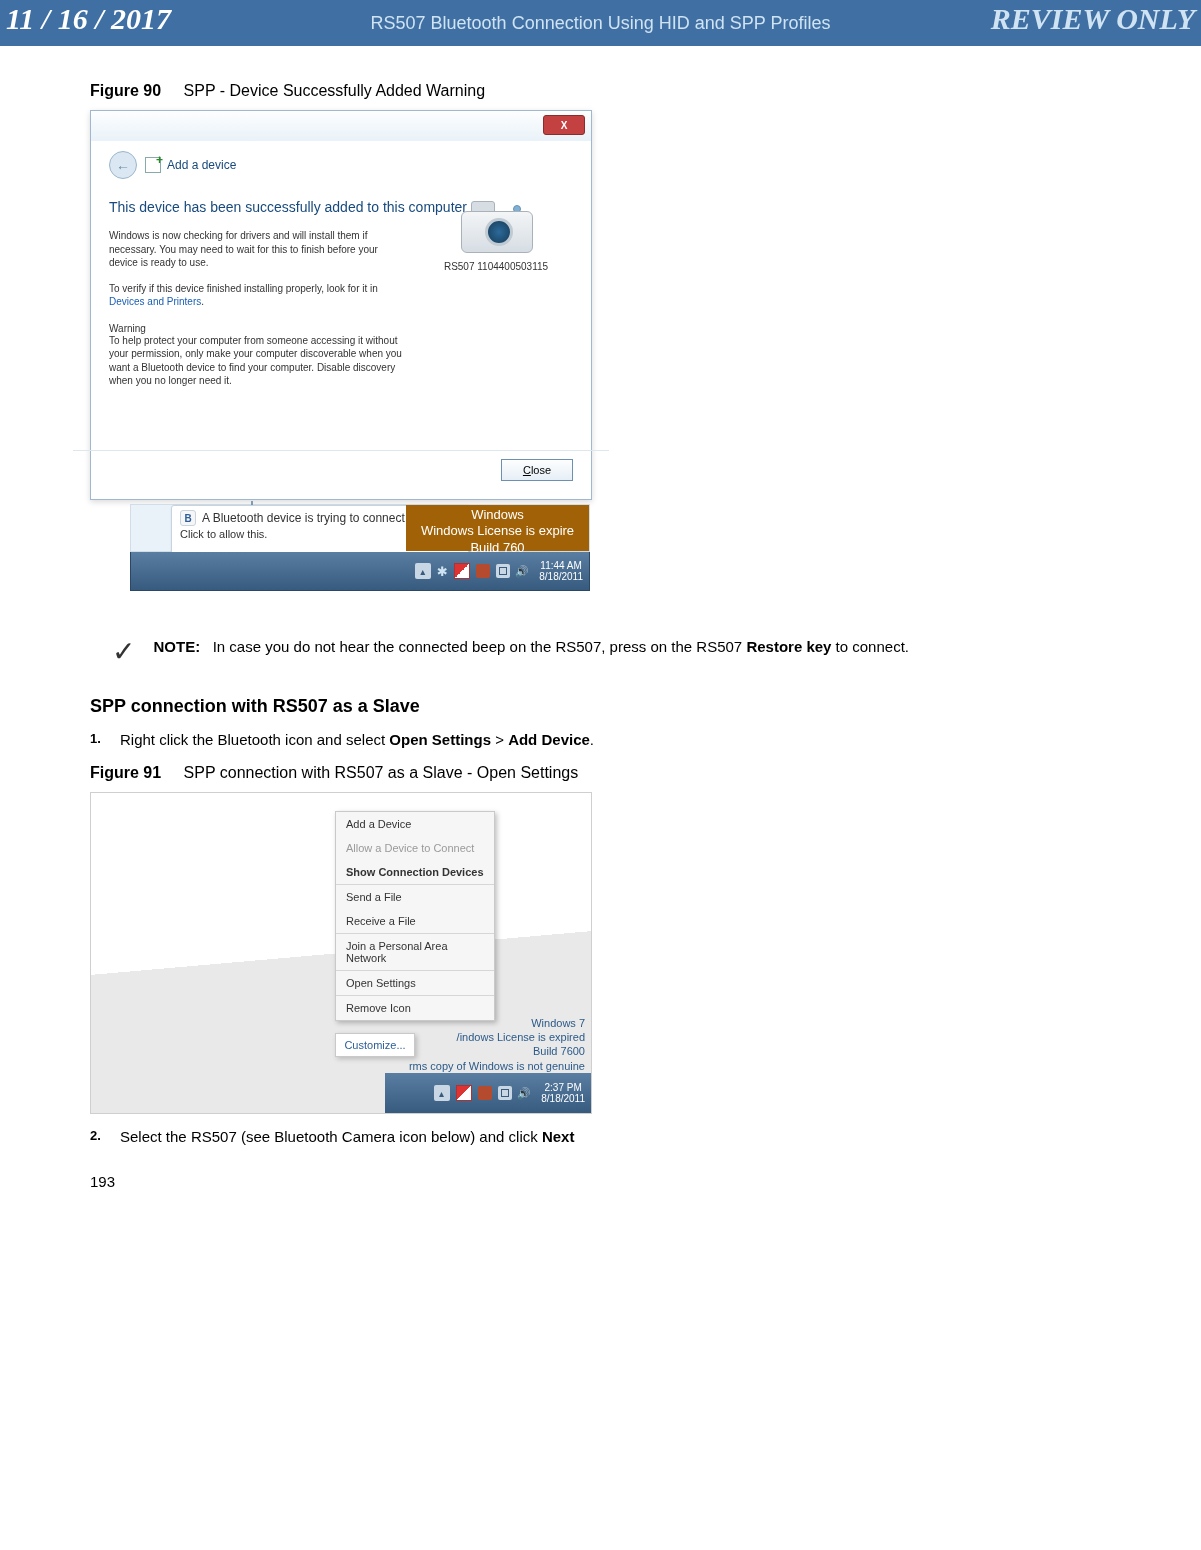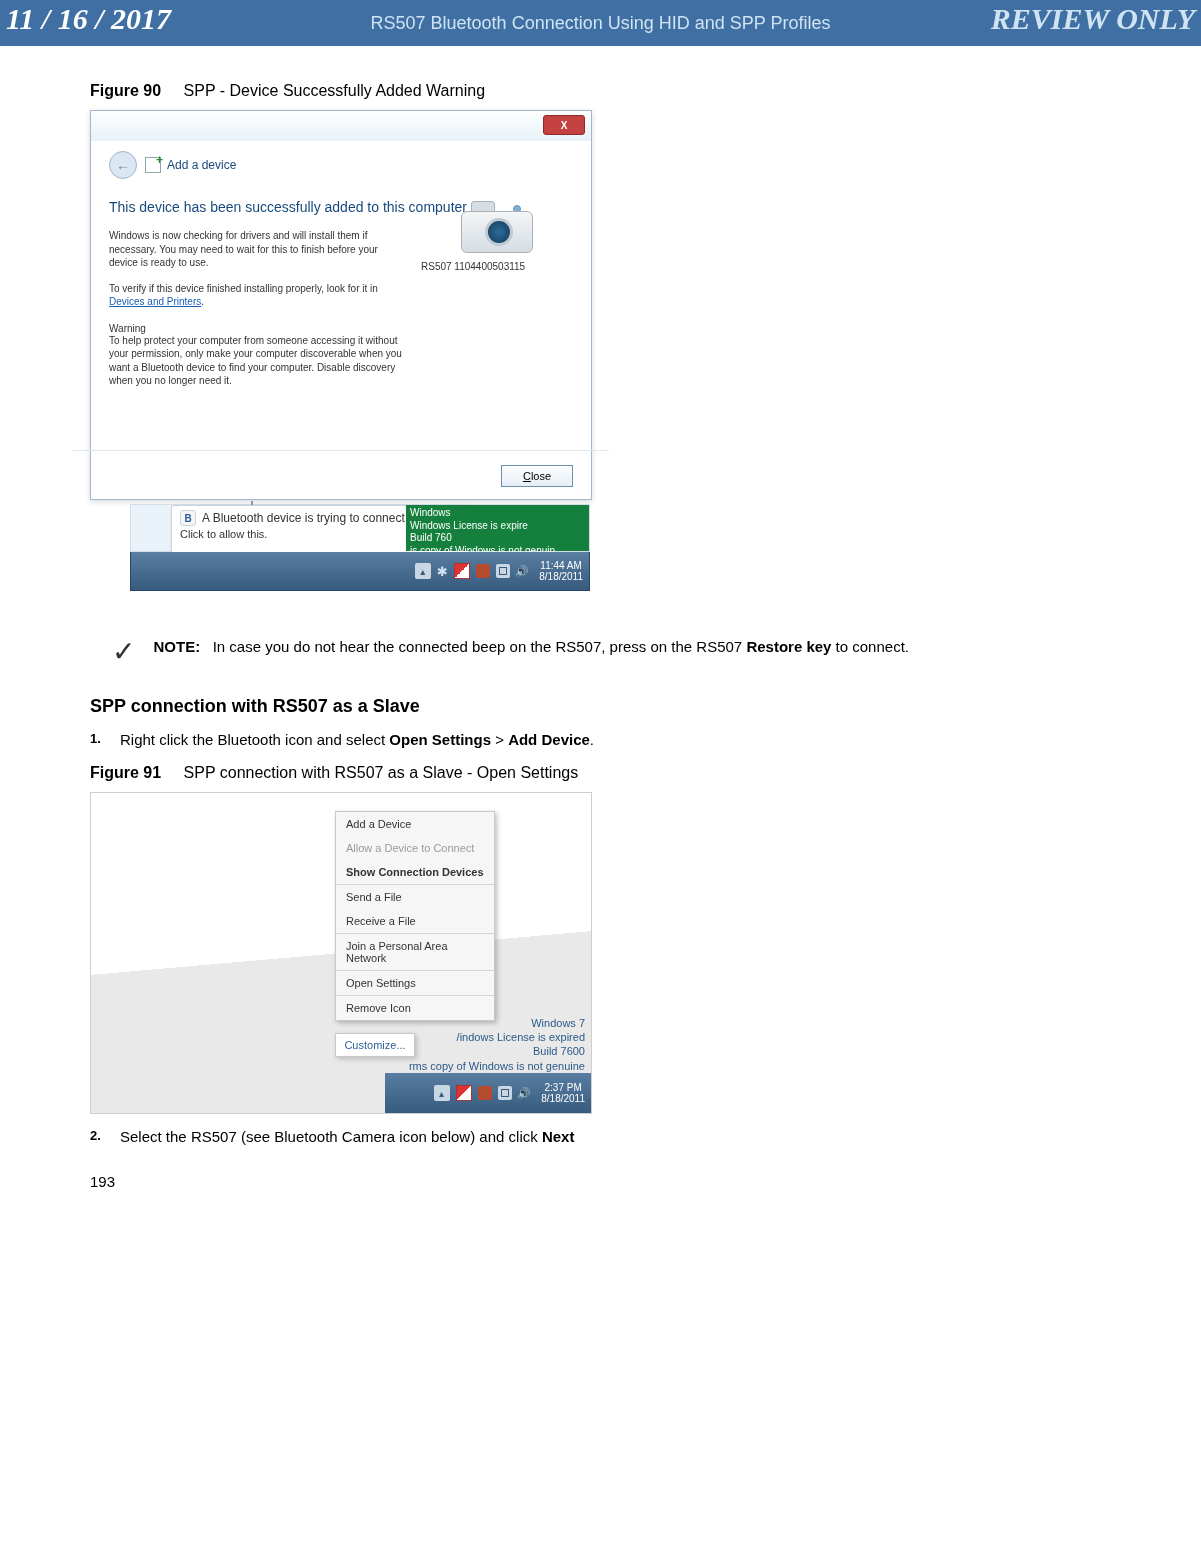--- a/index.html
+++ b/index.html
@@ -15,43 +15,43 @@
 .win-top{height:30px;background:linear-gradient(#fdfefe,#e9f2f9)}
 .win-x{position:absolute;top:4px;right:6px;width:40px;height:18px;background:#c34141;border-radius:3px;border:1px solid #8a2c2c;display:flex;align-items:center;justify-content:center;color:#fff;font-size:10px;font-weight:bold}
 .win-body{padding:10px 18px 18px 18px;position:relative;min-height:330px}
 .back-btn{width:26px;height:26px;border-radius:50%;background:#dbe7f2;border:1px solid #9bb6cc;display:inline-flex;align-items:center;justify-content:center;color:#6c8da6;font-size:14px;margin-right:8px}
 .add-dev-head{display:flex;align-items:center;margin-bottom:8px}
 .add-dev-head .ti{width:14px;height:14px;background:#fff;border:1px solid #8aa;display:inline-block;margin-right:6px;position:relative}
 .add-dev-head .ti:after{content:"+";color:#2a8a2a;position:absolute;top:-5px;right:-3px;font-weight:bold;font-size:12px}
 .add-dev-head .t{color:#184a7d;font-size:12px}
 .success-h{color:#184a7d;font-size:14px;margin:20px 0 14px 0}
 .small{font-size:10px;color:#333;line-height:1.35}
-.link{color:#1a5fb4;text-decoration:underline}
+.link{color:#1a5fb4;}
 .warn{margin-top:14px}
 .warn-t{font-size:10px;color:#333;margin:0}
-.camera-box{position:absolute;right:20px;top:60px;width:150px;text-align:left}
+.camera-box{position:absolute;right:20px;top:60px;width:150px;text-align:center}
 .camera{width:70px;height:52px;margin:0 auto 8px auto;position:relative}
 .camera-body{width:70px;height:40px;background:linear-gradient(#f3f5f7,#d6dde3);border:1px solid #a9b2bb;border-radius:6px;position:absolute;bottom:0}
 .camera-lens{width:22px;height:22px;border-radius:50%;background:radial-gradient(#2c6a9a,#163b57);border:3px solid #c0cad3;position:absolute;bottom:7px;left:24px}
 .camera-top{width:22px;height:10px;background:#d6dde3;border:1px solid #a9b2bb;border-radius:3px 3px 0 0;position:absolute;top:0;left:10px}
 .camera-flash{width:6px;height:6px;border-radius:50%;background:#7fb0d6;border:1px solid #6a93b2;position:absolute;top:4px;right:10px}
 .cam-label{font-size:10px;color:#333}
 .win-sep{height:1px;background:#dfe7ee;margin:20px -18px 10px -18px}
-.close-btn{width:70px;height:20px;border:1px solid #6d8fb0;background:linear-gradient(#fdfefe,#e6eef6);font-size:11px;display:flex;align-items:center;justify-content:center;float:right;margin-bottom:2px}
+.close-btn{width:70px;height:20px;border:1px solid #6d8fb0;background:linear-gradient(#fdfefe,#e6eef6);font-size:11px;display:flex;align-items:center;justify-content:center;float:right;margin-bottom:8px}
 .close-btn u{text-decoration:underline}
 .taskbar{width:500px;height:84px;position:relative;margin-top:4px}
 .tb-top{height:46px;background:#eaf2f9;border:1px solid #d2dde7;position:relative;margin-left:40px}
 .tb-balloon{position:absolute;left:40px;top:0;width:280px;height:42px;background:#fff;border:1px solid #c7d3df;border-radius:3px;padding:4px 8px;box-shadow:1px 1px 3px rgba(0,0,0,.15)}
 .tb-balloon .bt-row{display:flex;align-items:center;gap:6px}
 .bt-ico{width:14px;height:14px;border-radius:3px;background:#f6f6f6;border:1px solid #c7d3df;display:flex;align-items:center;justify-content:center;color:#2d5d9b;font-size:10px;font-weight:bold}
 .bt-title{color:#333;font-size:12px}
 .wand{color:#888;font-size:11px;margin-left:auto}
 .close-x{color:#888;font-size:11px;margin-left:4px}
 .bt-sub{color:#333;font-size:11px;margin-top:2px}
-.winlic{position:absolute;right:0;top:0;width:175px;height:42px;background:#15803d;color:#fff;font-size:10px;text-align:left;padding:2px 4px;line-height:1.25}
+.winlic{position:absolute;right:0;top:0;width:175px;height:42px;background:#a16207;color:#fff;font-size:13px;text-align:center;padding:2px 4px;line-height:1.25}
 .tb-bot{height:38px;background:linear-gradient(#5a7ea2,#365b7f);position:relative;margin-left:40px;border:1px solid #2a4864;border-top:0;display:flex;align-items:center;justify-content:flex-end;padding-right:6px;gap:6px}
 .tray-up{width:16px;height:16px;background:#c9d7e4;border-radius:2px;display:flex;align-items:center;justify-content:center;color:#375b7d;font-size:10px}
 .tray-ico{width:14px;height:14px}
 .tray-flag{background:linear-gradient(135deg,#d33 0 50%,#fff 50% 100%);border:1px solid #a33}
 .tray-shield{background:#b54b2e;border-radius:2px}
 .tray-net{background:#c9d7e4;border-radius:2px;position:relative}
 .tray-net:after{content:"";position:absolute;inset:3px;border:1px solid #375b7d}
 .tray-spk{color:#fff;font-size:11px}
 .tray-clock{color:#fff;font-size:10px;text-align:center;line-height:1.1;margin-left:4px}
 .tb-vert{position:absolute;left:120px;top:-4px;width:2px;height:8px;background:#7f9bb5}

